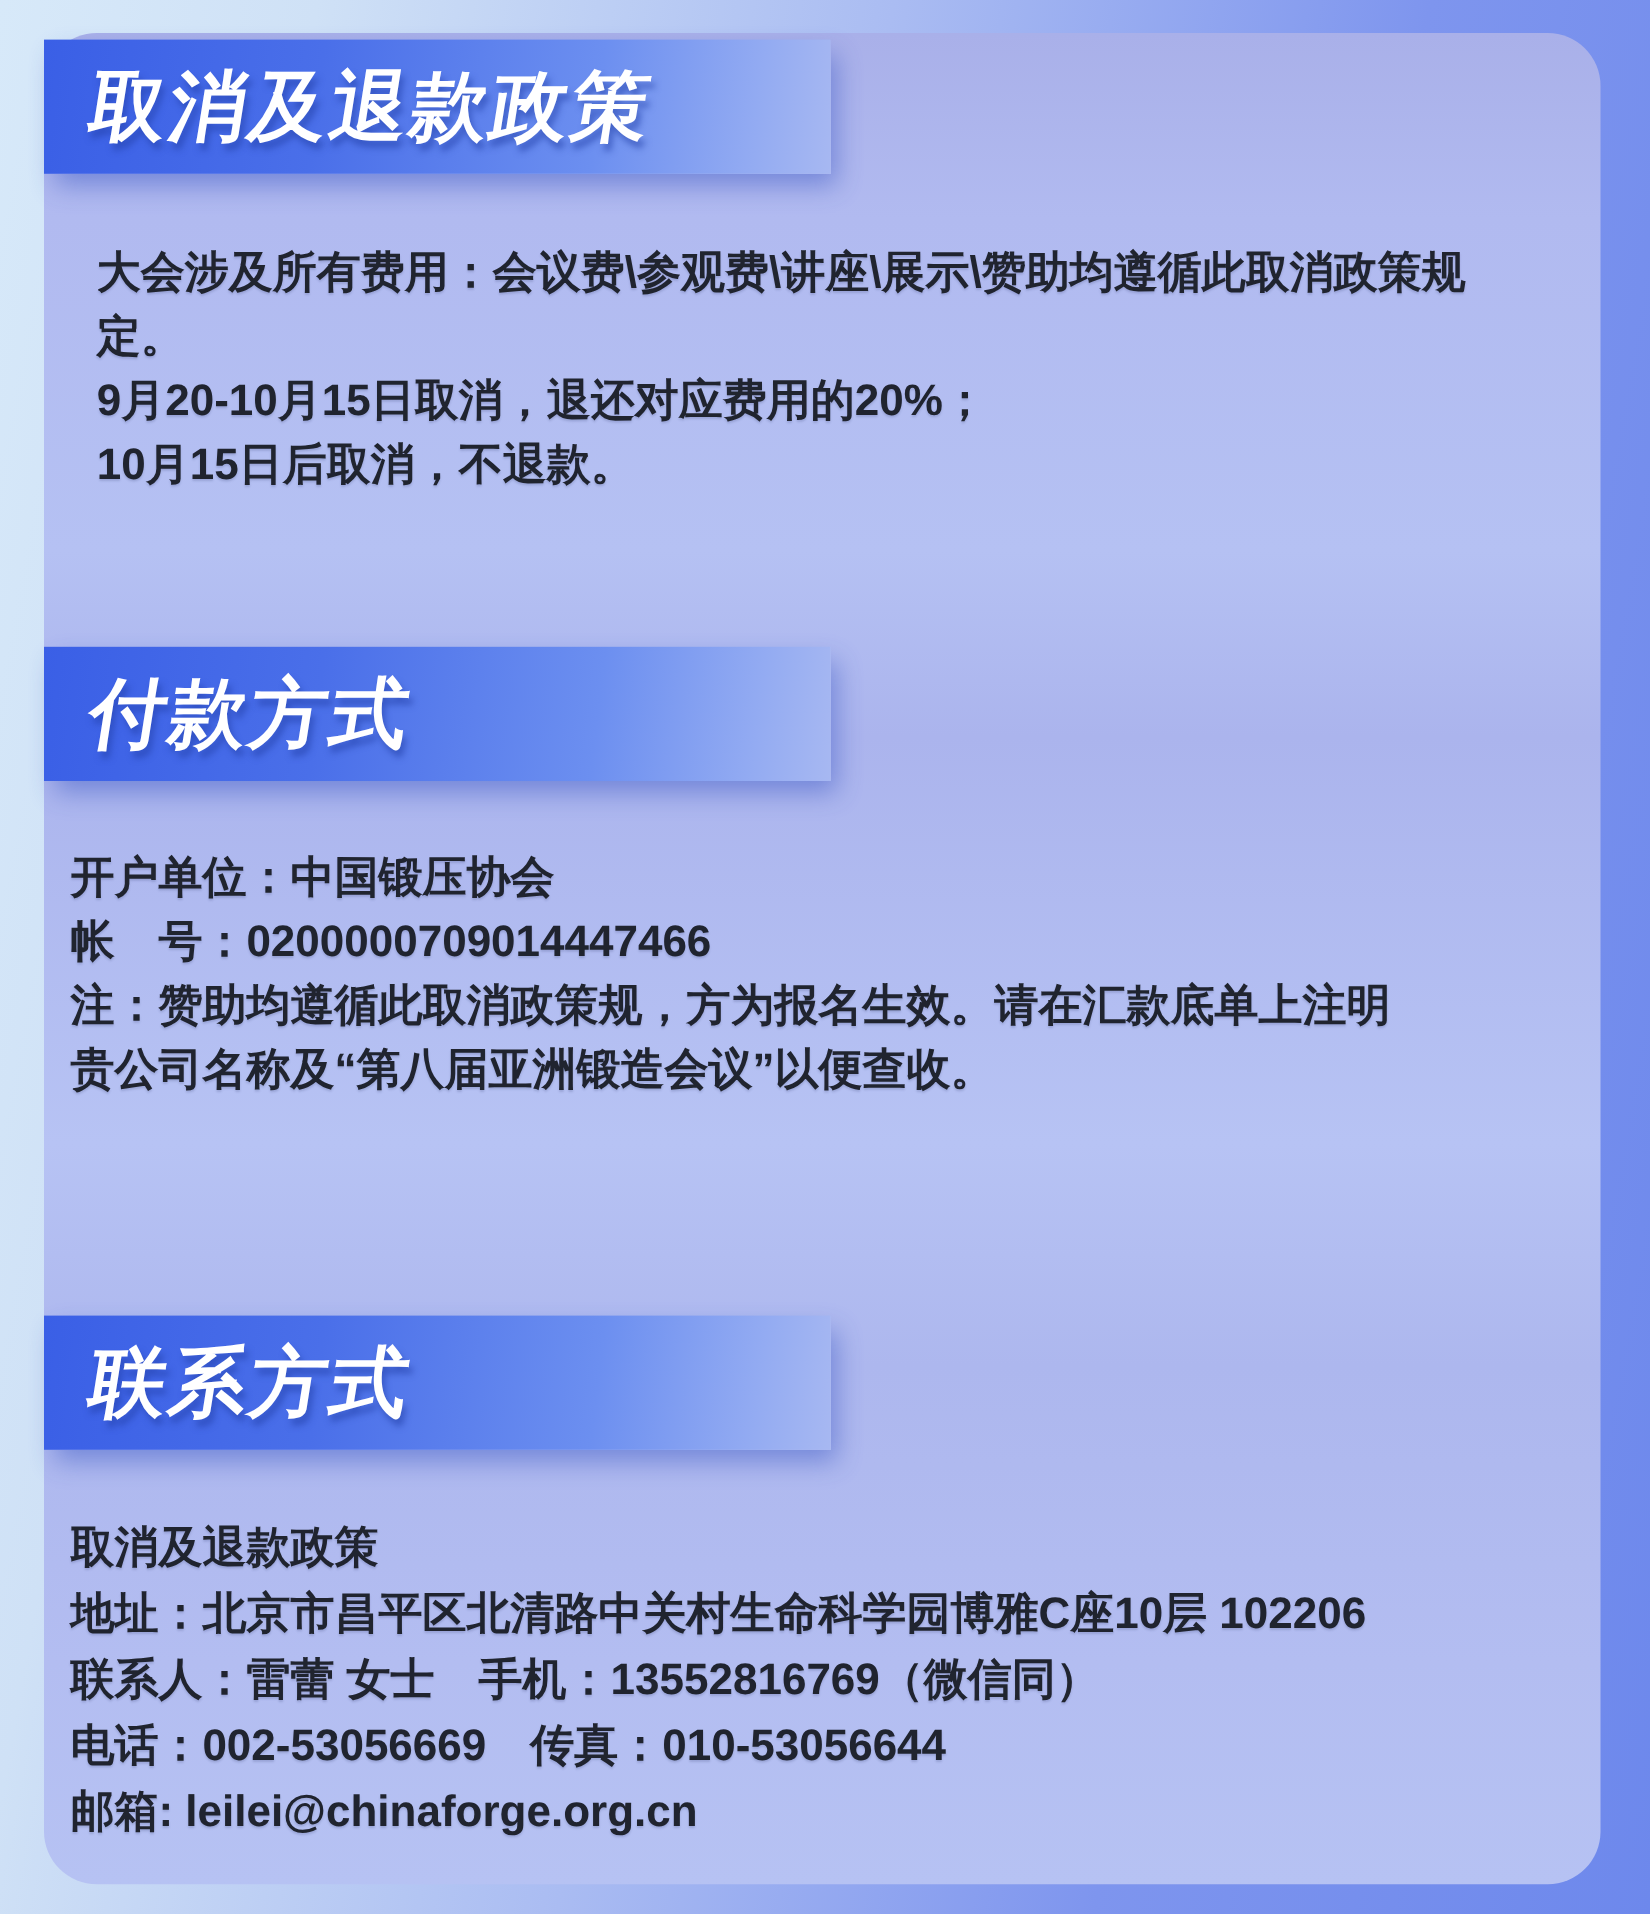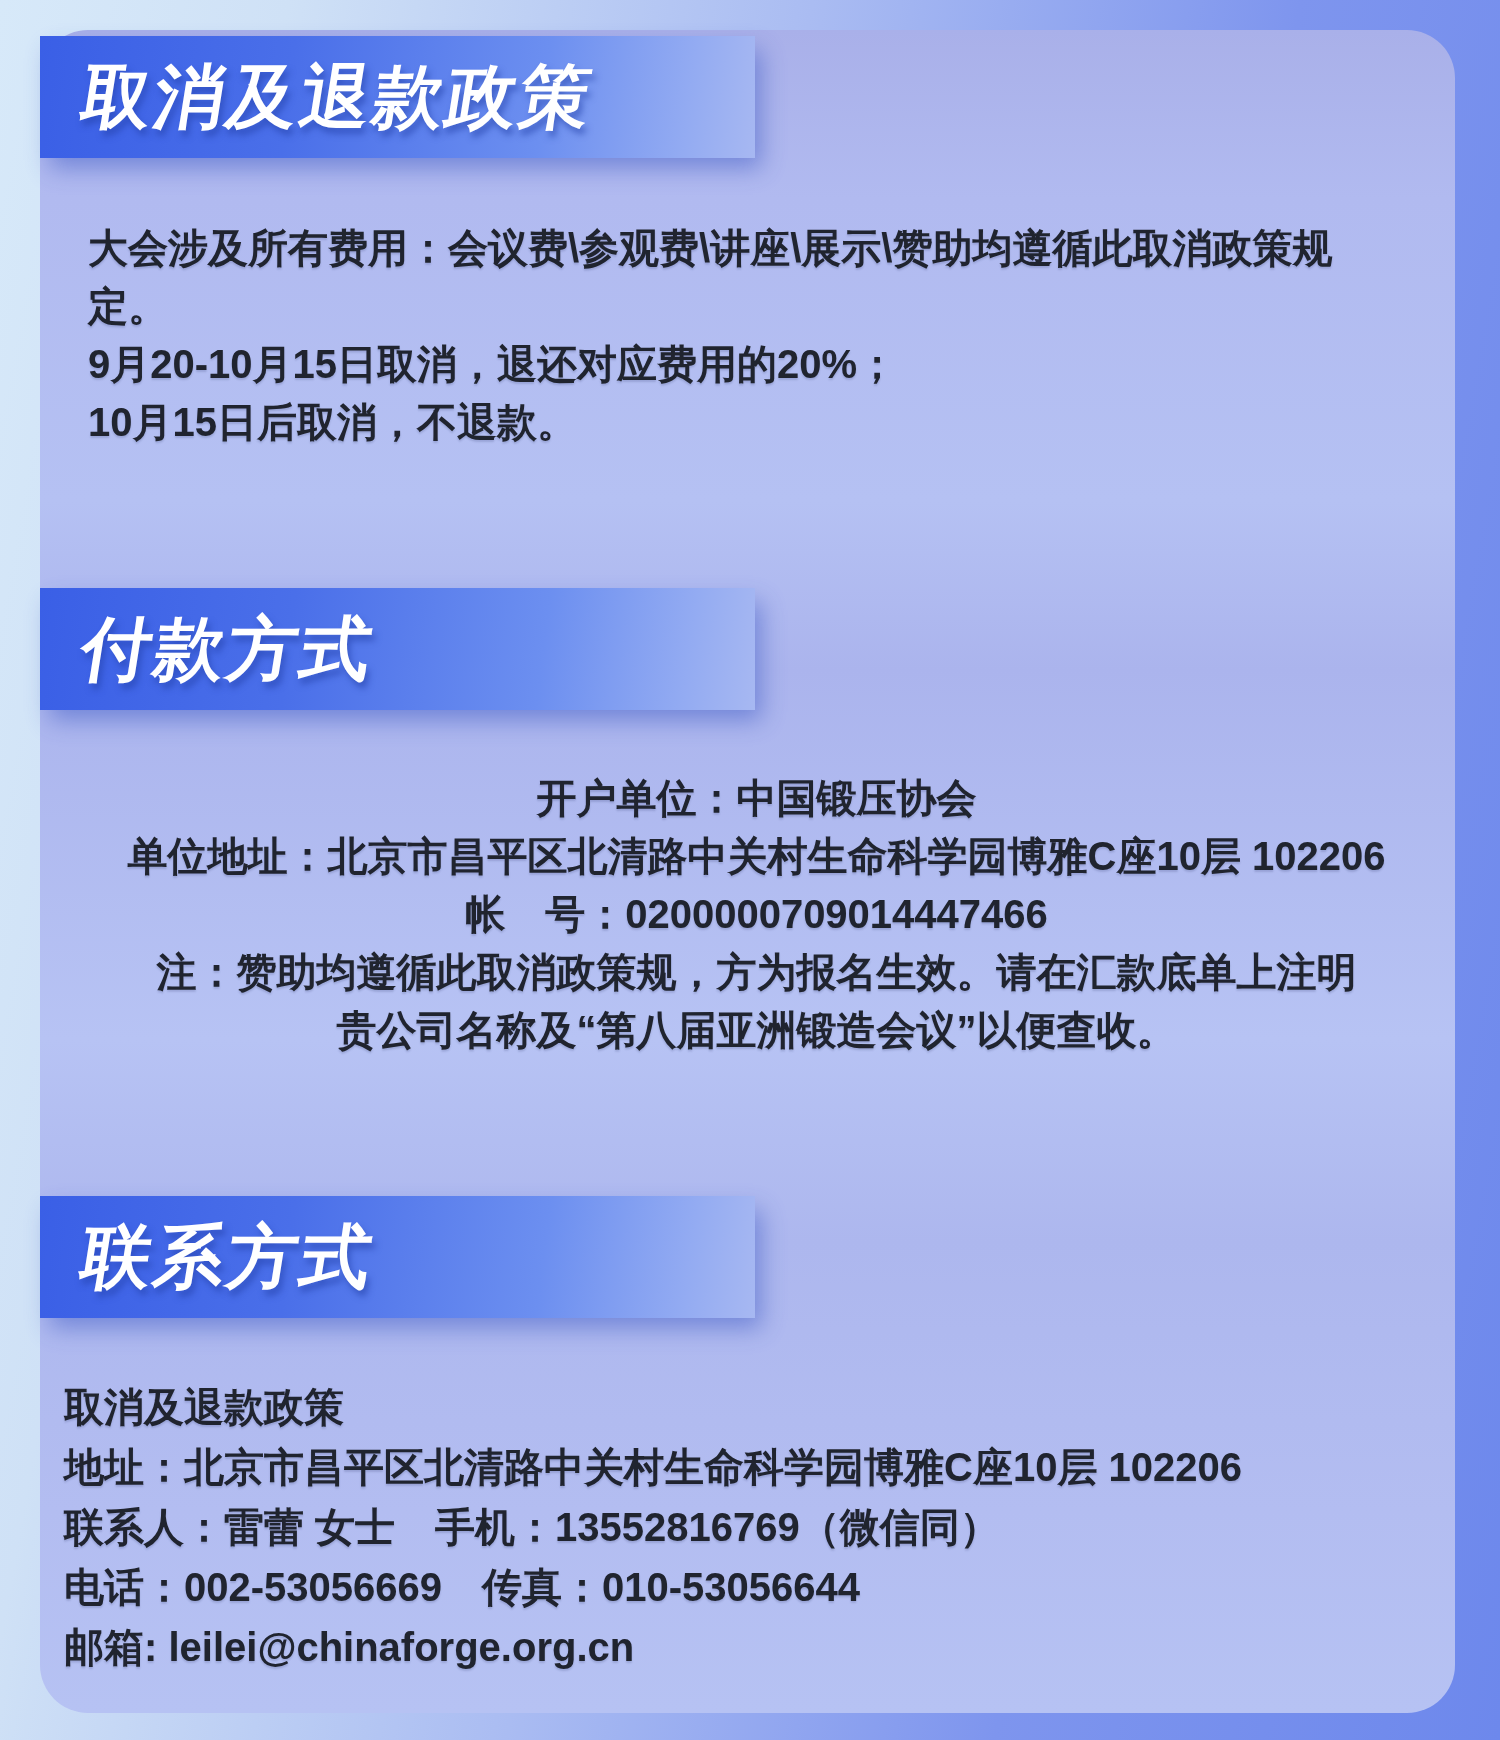--- a/index.html
+++ b/index.html
@@ -54,21 +54,21 @@
     text-shadow: 0 2px 2px rgba(35, 45, 95, 0.18);
   }
   .textblock .line {
     margin: 0;
     white-space: nowrap;
   }
   #banner-1 { top: 6px; }
   #banner-2 { top: 558px; }
   #banner-3 { top: 1166px; }
   #text-1 { top: 189px; margin-left: 24px; }
-  #text-2 { top: 739px; text-align: center; }
+  #text-2 { top: 739px; }
   #text-3 { top: 1347px; line-height: 60px; }
 </style>
 </head>
 <body>
 
 <div class="poster">
   <div class="card">
 
     <section>
       <div class="banner" id="banner-1">
@@ -81,21 +81,20 @@
         <p class="line">10月15日后取消，不退款。</p>
       </div>
     </section>
 
     <section>
       <div class="banner" id="banner-2">
         <h2 class="banner-title">付款方式</h2>
       </div>
       <div class="textblock" id="text-2">
         <p class="line">开户单位：中国锻压协会</p>
-        <p class="line">单位地址：北京市昌平区北清路中关村生命科学园博雅C座10层 102206</p>
         <p class="line">帐　号：0200000709014447466</p>
         <p class="line">注：赞助均遵循此取消政策规，方为报名生效。请在汇款底单上注明</p>
         <p class="line">贵公司名称及“第八届亚洲锻造会议”以便查收。</p>
       </div>
     </section>
 
     <section>
       <div class="banner" id="banner-3">
         <h2 class="banner-title">联系方式</h2>
       </div>

